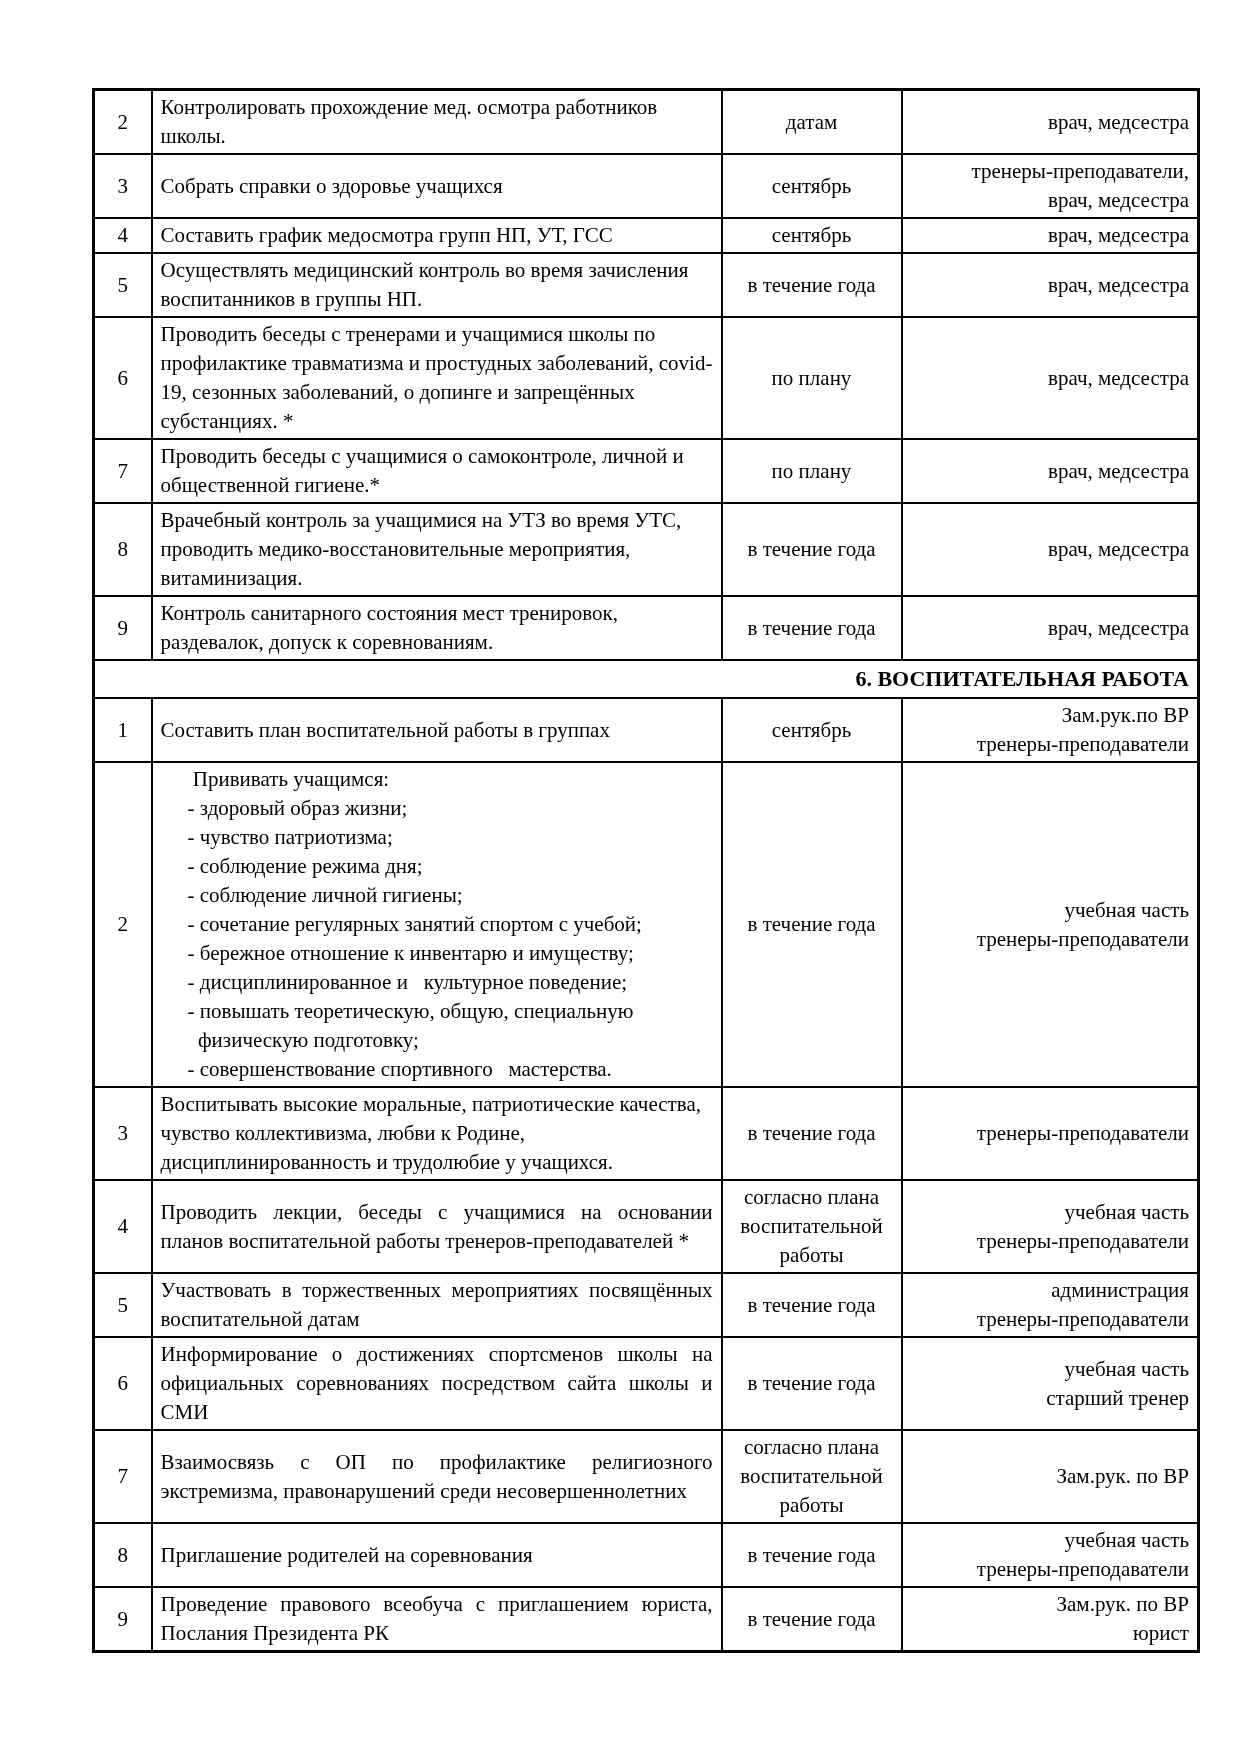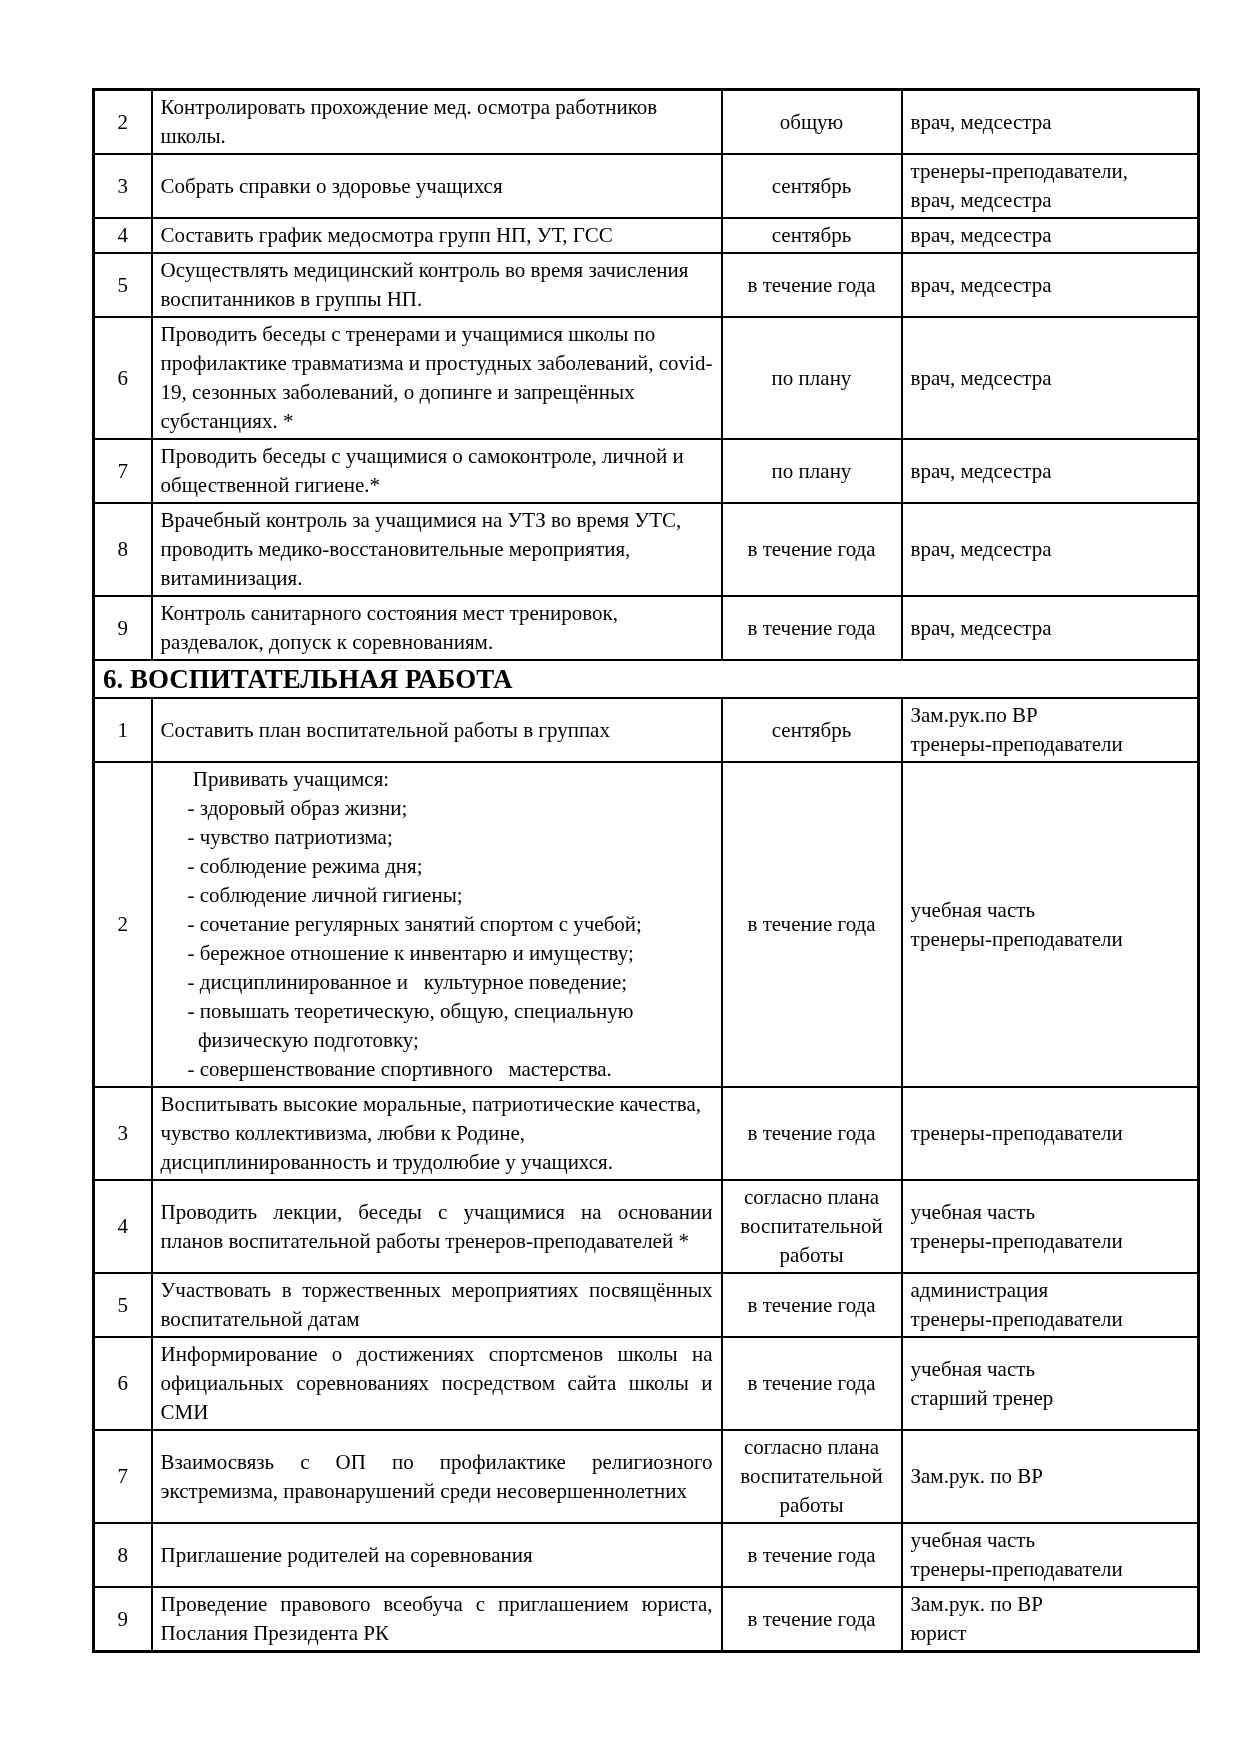--- a/index.html
+++ b/index.html
@@ -53,48 +53,48 @@
   }
   td.task.pre {
     white-space: pre-wrap;
     padding-left: 35px;
   }
   td.timing {
     text-align: center;
     padding: 2px 4px;
   }
   td.resp {
-    text-align: left;
+    text-align: right;
     white-space: pre-line;
     padding: 2px 6px 2px 12px;
   }
   tr.section-row td.section {
-    text-align: left;
+    text-align: right;
     font-weight: bold;
-    font-size: 27px;
+    font-size: 22px;
     padding: 2px 8px;
     line-height: 32px;
   }
 </style>
 </head>
 <body>
 
 <div class="page">
   <table class="plan">
     <colgroup>
       <col style="width:58px">
       <col style="width:570px">
       <col style="width:180px">
       <col style="width:297px">
     </colgroup>
     <tbody>
         <tr>
           <td class="num">2</td>
           <td class="task">Контролировать прохождение мед. осмотра работников школы.</td>
-          <td class="timing">общую</td>
+          <td class="timing">датам</td>
           <td class="resp">врач, медсестра</td>
         </tr>
         <tr>
           <td class="num">3</td>
           <td class="task">Собрать справки о здоровье учащихся</td>
           <td class="timing">сентябрь</td>
           <td class="resp">тренеры-преподаватели,
 врач, медсестра</td>
         </tr>
         <tr>

